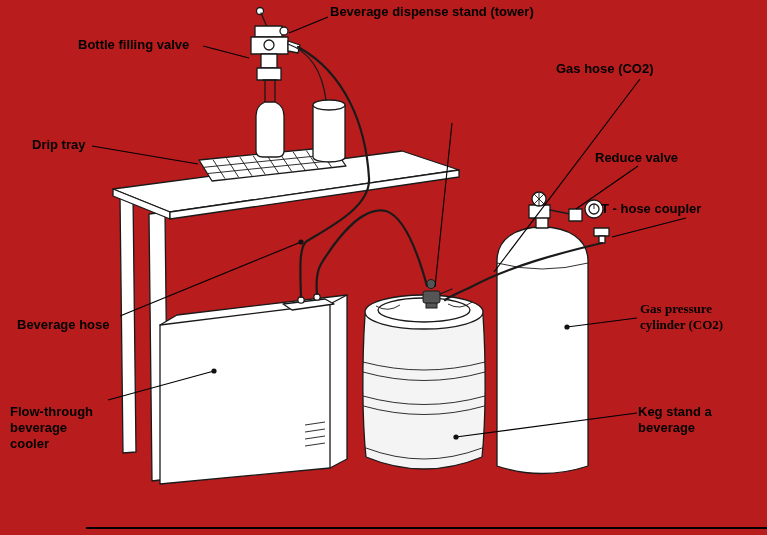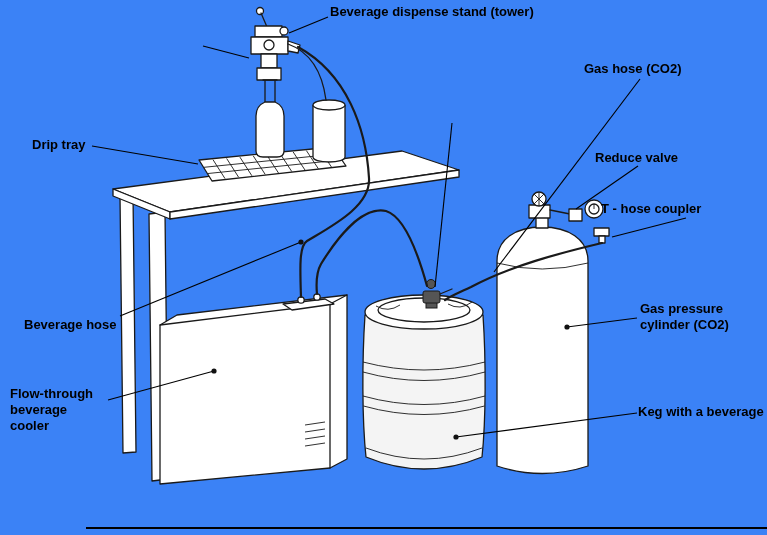--- a/index.html
+++ b/index.html
@@ -1,18 +1,18 @@
 <!DOCTYPE html>
 <html><head>
 <meta charset="utf-8">
 <style>
   html,body { margin:0; padding:0; background:#fff; }
   #stage {
     position:relative; width:767px; height:535px;
-    background:#3b82f6; overflow:hidden;
+    background:#b91c1c; overflow:hidden;
     font-family:"Liberation Sans", sans-serif;
   }
   #diagram-svg { position:absolute; left:0; top:0; }
   .label {
     position:absolute;
     font-weight:bold;
     font-size:13px;
     line-height:1.22;
     color:#000;
     white-space:pre-line;
@@ -140,25 +140,26 @@
       <circle class="dot" cx="567" cy="327" r="2.6"></circle>
       <circle class="dot" cx="456" cy="437" r="2.6"></circle>
     </g>
 
     <g>
       <path d="M86,528 L767,528" stroke="#000" stroke-width="2" fill="none"></path>
     </g>
   </svg>
 
   <div class="label" style="left:330px; top:4px;">Beverage dispense stand (tower)</div>
+  <div class="label" style="left:78px;  top:37px;">Bottle filling valve</div>
   <div class="label" style="left:32px;  top:137px;">Drip tray</div>
-  <div class="label" style="left:24px;  top:317px;">Beverage hose</div>
-  <div class="label" style="left:10px;  top:386px;">Flow-through
+  <div class="label" style="left:17px;  top:317px;">Beverage hose</div>
+  <div class="label" style="left:10px;  top:404px;">Flow-through
 beverage
 cooler</div>
-  <div class="label" style="left:584px; top:61px;">Gas hose (CO2)</div>
+  <div class="label" style="left:556px; top:61px;">Gas hose (CO2)</div>
   <div class="label" style="left:595px; top:150px;">Reduce valve</div>
   <div class="label" style="left:601px; top:201px;">T - hose coupler</div>
-  <div class="label" style="left:640px; top:301px;">Gas pressure
+  <div class="label" style="left:640px; top:301px;font-family:Liberation Serif, serif;">Gas pressure
 cylinder (CO2)</div>
-  <div class="label" style="left:638px; top:404px;">Keg with a beverage</div>
+  <div class="label" style="left:638px; top:404px;">Keg stand a beverage</div>
 
 </div>
 
 </body></html>

